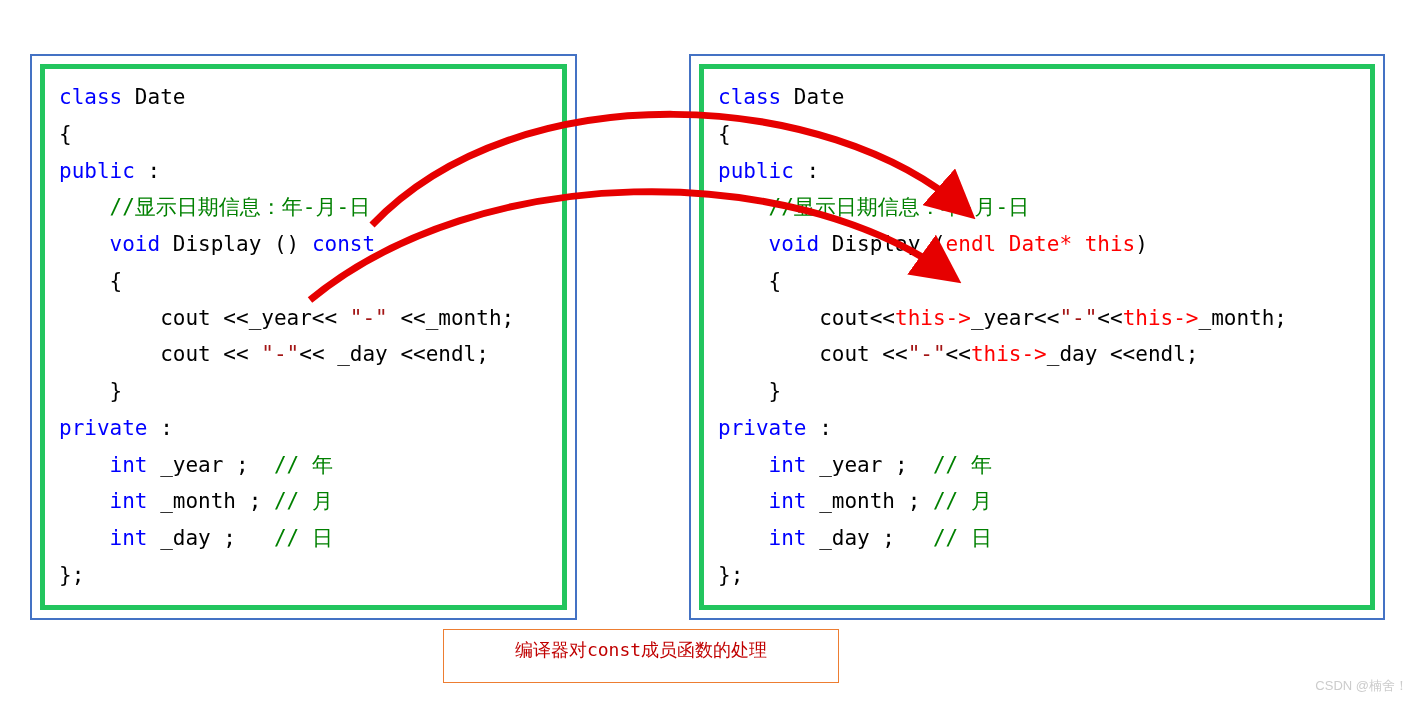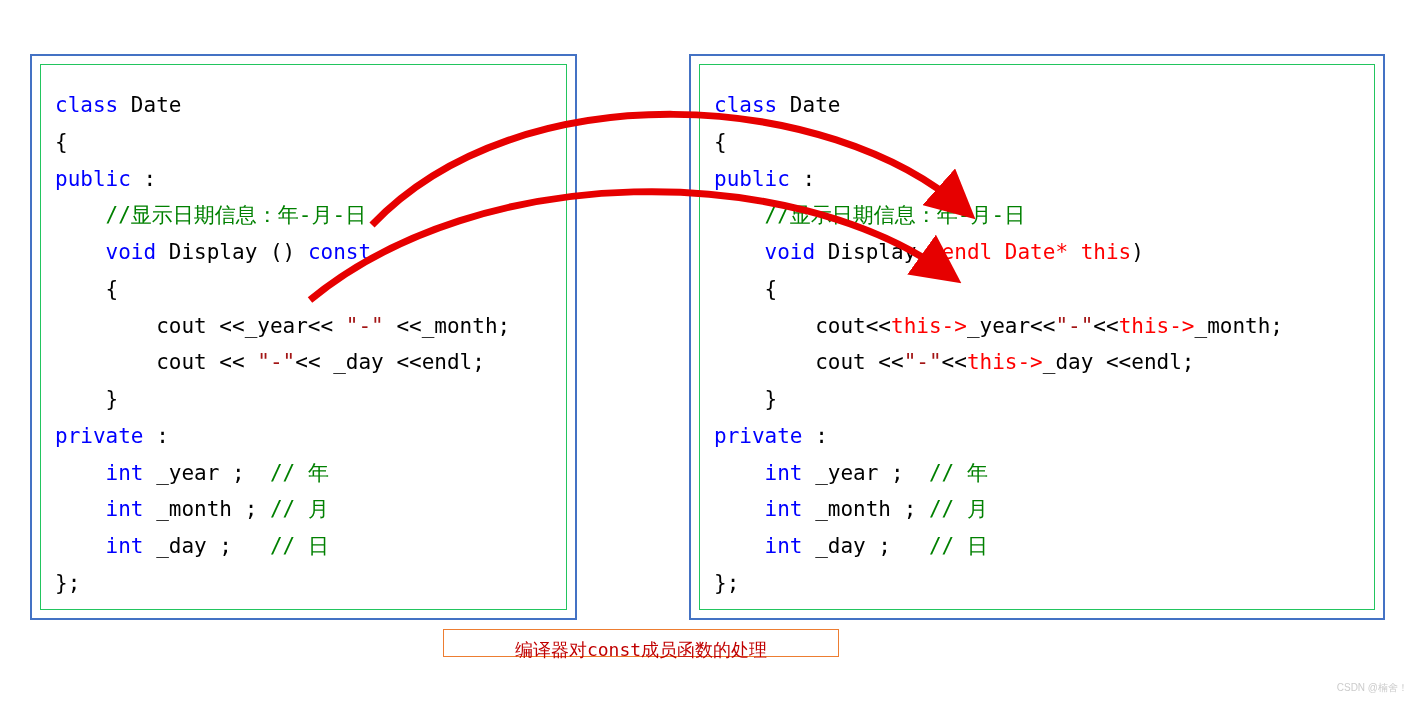--- a/index.html
+++ b/index.html
@@ -14,50 +14,50 @@
     position: relative;
   }
   .box {
     position: absolute;
     border: 2px solid #4472C4;
     padding: 8px;
     box-sizing: border-box;
     background: #fff;
   }
   .inner {
-    border: 1px solid #22c55e;
-    padding: 22px 14px 14px 14px;
+    border: 5px solid #22c55e;
+    padding: 10px 14px 14px 14px;
     box-sizing: border-box;
     width: 100%;
     height: 100%;
   }
   #left-box  { left: 30px;  top: 54px; width: 547px; height: 566px; }
   #right-box { left: 689px; top: 54px; width: 696px; height: 566px; }
 
   .caption {
     position: absolute;
     left: 443px;
     top: 629px;
     width: 396px;
-    height: 28px;
+    height: 54px;
     border: 1px solid #ED7D31;
     color: #C00000;
     font-size: 18px;
     text-align: center;
     line-height: 40px;
     font-family: "SimSun", monospace;
     box-sizing: border-box;
   }
 
   .watermark {
     position: absolute;
     right: 10px;
     bottom: 6px;
     color: #ccc;
-    font-size: 10px;
+    font-size: 13px;
     font-family: sans-serif;
   }
 
   pre.code {
     margin: 0;
     white-space: pre;
     line-height: 1.75;
     font-family: "SimSun", "NSimSun", "Consolas", monospace;
     font-size: 21px;
   }

